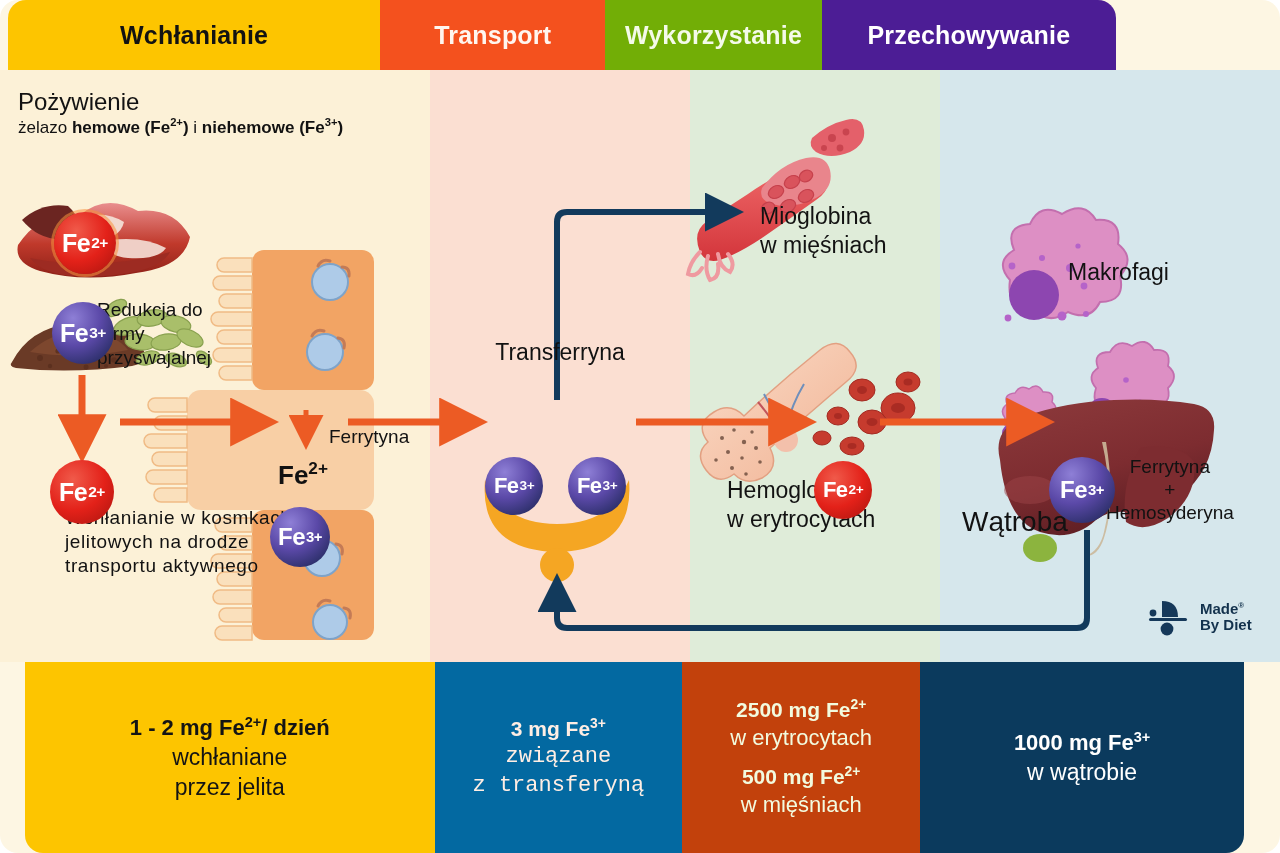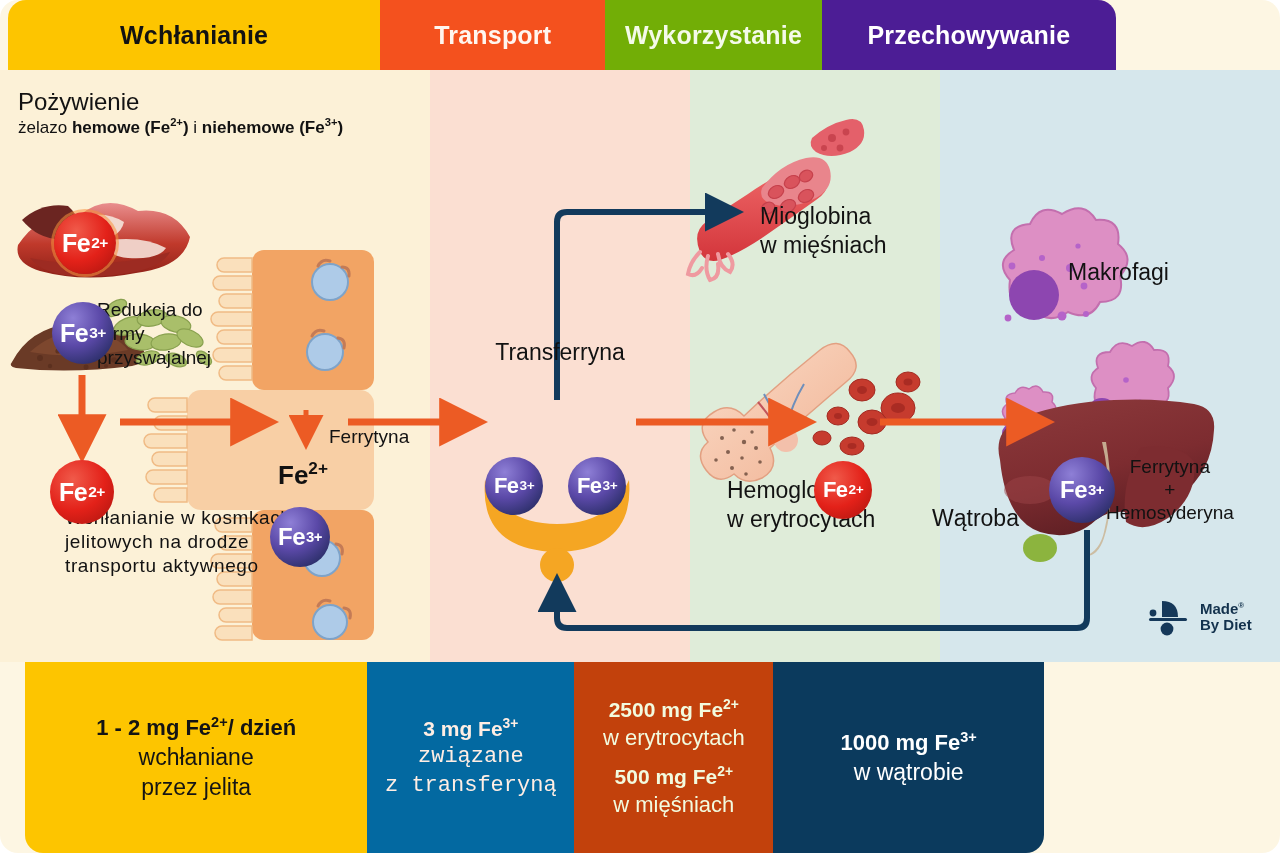--- a/index.html
+++ b/index.html
@@ -30,21 +30,21 @@
 
   
   .stage { position: absolute; top: 70px; left: 0; width: 1280px; height: 592px; }
   .col { position: absolute; top: 0; height: 592px; }
   .col-1 { left: 0;    width: 430px; background: #fcf1d7; }
   .col-2 { left: 430px; width: 260px; background: #fbdfd2; }
   .col-3 { left: 690px; width: 250px; background: #dfecd9; }
   .col-4 { left: 940px; width: 340px; background: #d6e7ec; }
 
   
-  .footer { position: absolute; top: 662px; left: 0; width: 1044px; height: 191px; display: flex; padding-left: 25px; }
+  .footer { position: absolute; top: 662px; left: 0; width: 1244px; height: 191px; display: flex; padding-left: 25px; }
   .ft-cell {
     display: flex; flex-direction: column; align-items: center; justify-content: center;
     text-align: center; line-height: 1.32;
   }
   .ft-1 { width: 430px; background: #fdc500; color: #141414; border-bottom-left-radius: 18px; }
   .ft-2 { width: 260px; background: #0369a1; color: #ffeee4; }
   .ft-3 { width: 250px; background: #c2410c; color: #f2fbdf; }
   .ft-4 { width: 340px; background: #0b3a5d; color: #ffffff; border-bottom-right-radius: 18px; }
   .ft-strong { font-weight: bold; font-size: 22px; }
   .ft-light  { font-weight: 400; font-size: 23px; }
@@ -65,21 +65,21 @@
   .lbl-redukcja { left: 97px; top: 228px; font-size: 19px; }
   .lbl-ferrytyna-int { left: 329px; top: 355px; font-size: 19px; }
   .lbl-wchlanianie { left: 65px; top: 436px; font-size: 19px; letter-spacing: .6px; }
 
   .lbl-transferryna { left: 430px; top: 268px; width: 260px; text-align: center; font-size: 23px; }
 
   .lbl-mioglobina { left: 760px; top: 132px; font-size: 23px; }
   .lbl-hemoglobina { left: 727px; top: 406px; font-size: 23px; }
 
   .lbl-makrofagi { left: 1068px; top: 188px; font-size: 23px; }
-  .lbl-watroba { left: 932px; top: 434px; font-size: 23px; }
+  .lbl-watroba { left: 962px; top: 434px; font-size: 28px; }
   .lbl-ferrytyna-hemo { left: 1106px; top: 386px; font-size: 19px; text-align: center; line-height: 1.2; }
 
   
   .fe {
     position: absolute; border-radius: 50%;
     display: flex; align-items: center; justify-content: center;
     color: #ffffff; font-weight: bold; letter-spacing: -.5px;
   }
   .fe2 { background: radial-gradient(circle at 36% 30%, #f05a4a 0%, #e32119 52%, #a8140e 100%); }
   .fe3 { background: radial-gradient(circle at 34% 26%, #8e7fd6 0%, #5b49a8 45%, #14224a 100%); }

